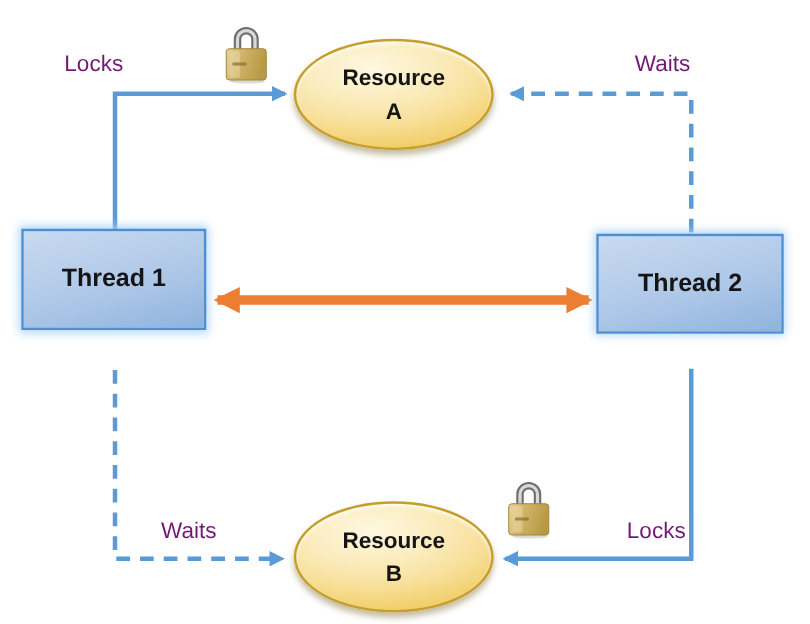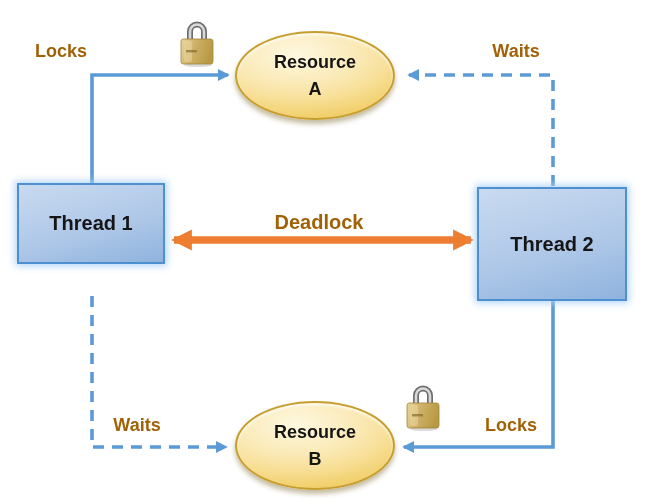--- a/index.html
+++ b/index.html
@@ -27,22 +27,23 @@
     background:radial-gradient(ellipse 95% 85% at 38% 25%,
       #FEF8E0 0%, #FBEBBB 38%, #F8E09A 62%, #F1CF6B 88%, #EAC351 100%);
     border:2px solid #C79E2E;
     box-shadow:0 4px 5px rgba(125,104,44,0.45), inset 0 2px 3px rgba(255,255,255,0.8);
     font-size:18px;font-weight:bold;line-height:1.45;
     flex-direction:column;
   }
   .edge-label{
     position:absolute;
     transform:translate(-50%,-50%);
-    font-weight:bold;font-size:18px;color:#a16207;
+    font-weight:normal;font-size:18px;color:#701a75;
     white-space:nowrap;
+    margin-left:14px;
   }
   .edge-label.big{font-size:20px;}
   .lock{position:absolute;}
 </style>
 </head>
 <body>
 
 <div class="canvas">
 
   <svg class="connectors" width="648" height="499" viewBox="0 0 648 499" xmlns="http://www.w3.org/2000/svg">
@@ -77,21 +78,21 @@
 
     <polyline points="553,295 553,447 404,447" fill="none" stroke="#5B9BD5" stroke-width="3.6" marker-end="url(#arrBlue)"></polyline>
 
     <line x1="174" y1="240" x2="471" y2="240" stroke="#ED7D31" stroke-width="7.5" marker-start="url(#arrOrange)" marker-end="url(#arrOrange)"></line>
   </svg>
 
   <div class="node box" style="left:17px;top:183px;width:148px;height:81px">
     <span>Thread 1</span>
   </div>
 
-  <div class="node box" style="left:477px;top:187px;width:150px;height:114px">
+  <div class="node box" style="left:477px;top:187px;width:150px;height:80px">
     <span>Thread 2</span>
   </div>
 
   <div class="node ellipse" style="left:235px;top:31px;width:160px;height:89px">
     <span>Resource</span>
     <span>A</span>
   </div>
 
   <div class="node ellipse" style="left:235px;top:401px;width:160px;height:89px">
     <span>Resource</span>
@@ -99,21 +100,20 @@
   </div>
 
   <span class="edge-label" style="left:61px;top:51px">Locks</span>
 
   <span class="edge-label" style="left:516px;top:51px">Waits</span>
 
   <span class="edge-label" style="left:137px;top:425px">Waits</span>
 
   <span class="edge-label" style="left:511px;top:425px">Locks</span>
 
-  <span class="edge-label big" style="left:319px;top:222px">Deadlock</span>
 
   <svg class="lock" style="left:177px;top:15px" width="40" height="52" viewBox="0 0 40 52">
     <use href="#lock-sym"></use>
   </svg>
 
   <svg class="lock" style="left:403px;top:379px" width="40" height="52" viewBox="0 0 40 52">
     <use href="#lock-sym"></use>
   </svg>
 
 </div>

